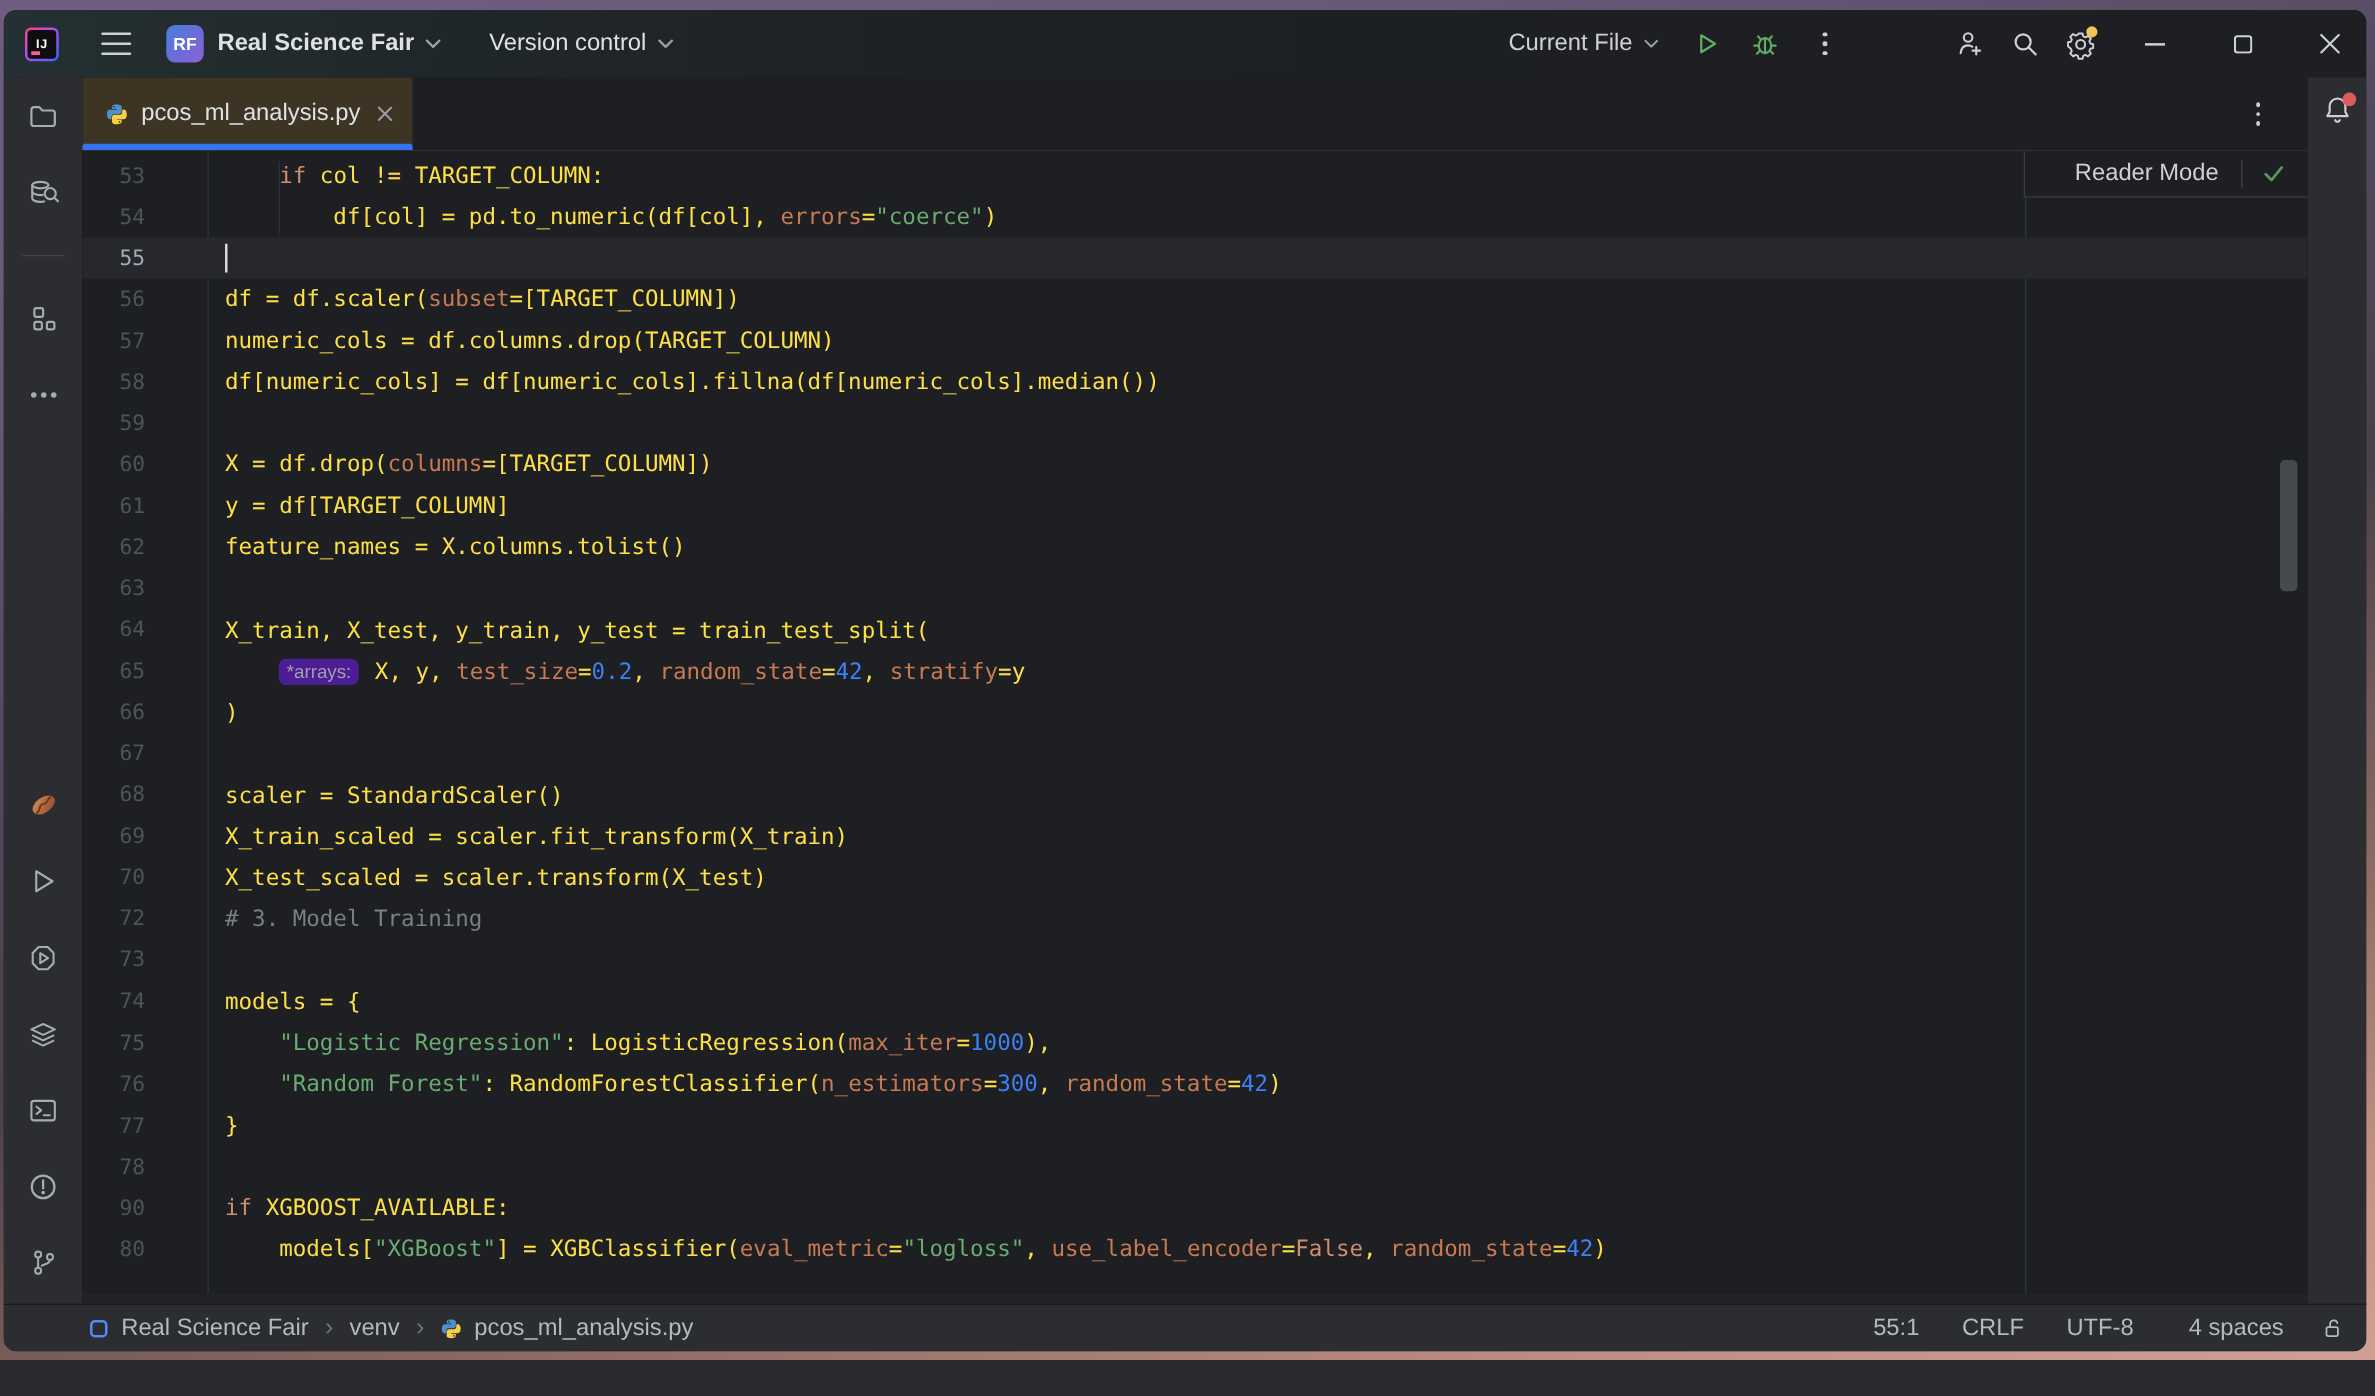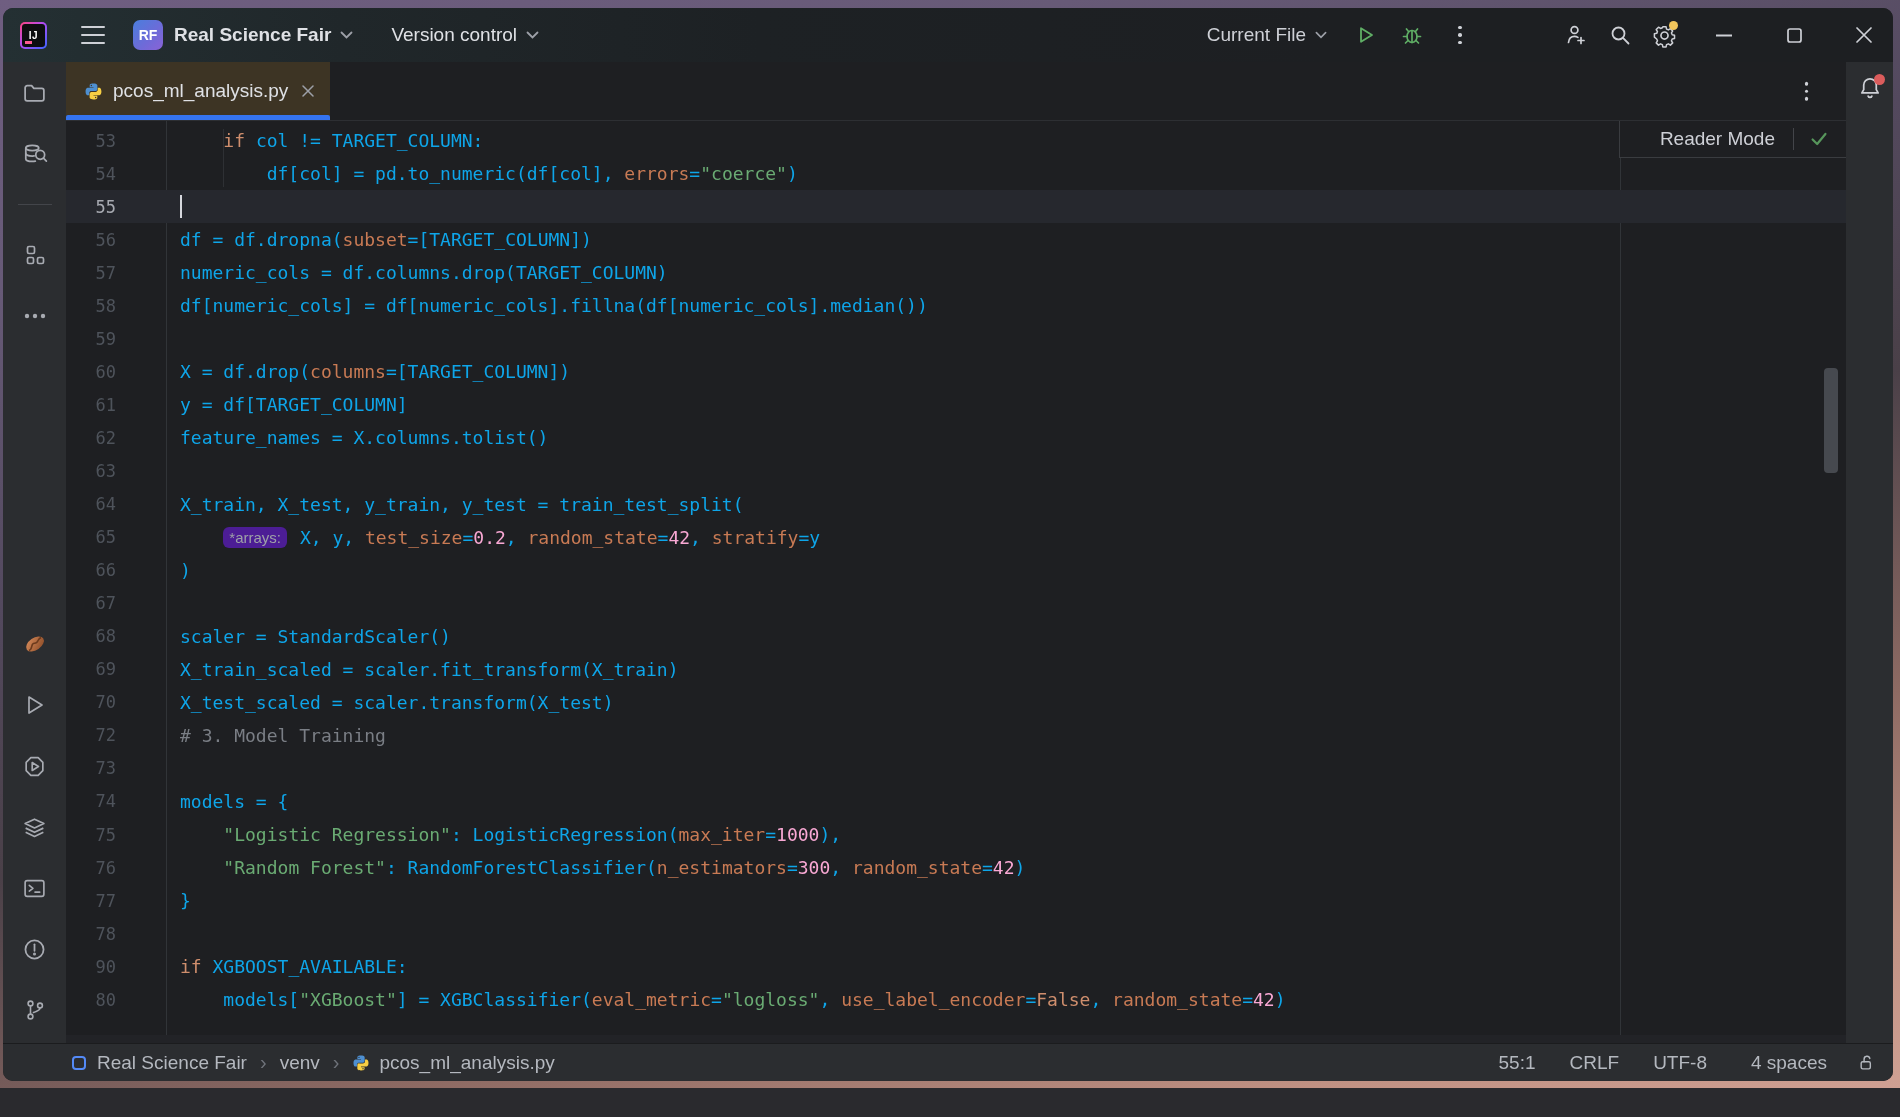--- a/index.html
+++ b/index.html
@@ -61,21 +61,21 @@
   .editor-bottom-fill { flex:1; background:#222327; }
   .gutter-border { position:absolute; left:100px; top:0; bottom:0; width:1px; background:#313438; }
   .margin-guide { position:absolute; left:1554px; top:37px; bottom:0; width:1px; background:#313438; }
   .indent-guide { position:absolute; left:157px; top:8px; height:58px; width:1px; background:#2e3034; }
   .code-rows { position:absolute; left:0; top:0; right:0; padding-top:3px; }
   .code-row { display:flex; align-items:center; height:33.05px; position:relative;}
   .code-row.current { background:#26282e; }
   .gutter-num { width:50px; flex:none; text-align:right; font-family:"DejaVu Sans Mono",monospace; font-size:17px; color:#4e535b; }
   .gutter-num.cur { color:#a7aab1; }
   .code-text { margin-left:64px; font-family:"DejaVu Sans Mono",monospace; font-size:18px; white-space:pre; color:#bcbec4; display:flex; align-items:center;}
-  .tok-p{color:#0ea5e9}.tok-k{color:#cf8e6d}.tok-a{color:#c87a54}.tok-s{color:#6aab73}.tok-n{color:#f9a8d4}.tok-c{color:#7a7e85}
+  .tok-p{color:#fde047}.tok-k{color:#cf8e6d}.tok-a{color:#c87a54}.tok-s{color:#6aab73}.tok-n{color:#3b82f6}.tok-c{color:#7a7e85}
   .tok-i { background:#4c1d95; color:#9ea1a8; font-size:15px; font-family:"Liberation Sans",sans-serif; border-radius:6px; padding:2px 6px; margin-right:2px;}
   .caret { display:inline-block; width:2px; height:23px; background:#d6d8dd; margin-right:-2px;}
   .reader-bar { position:absolute; top:0; left:1553px; right:0; height:37px; background:#1e1f22;
     border-left:1px solid #3a3c40; border-bottom:1px solid #3a3c40;
     display:flex; align-items:center; justify-content:flex-end; padding-right:16px; z-index:3;}
   .reader-label { font-size:19px; color:#ced0d6; cursor:pointer;}
   .reader-div { width:1px; height:22px; background:#43454a; margin:0 14px 0 18px;}
   .scroll-thumb { position:absolute; left:1758px; top:247px; width:14px; height:105px; background:#4e5157; border-radius:4px; opacity:.85; cursor:pointer;}
   
   .statusbar { height:38px; flex:none; background:#2b2d30; border-top:1px solid #1b1c1e;
@@ -317,21 +317,21 @@
                 <div class="code-row">
                   <span class="gutter-num">54</span>
                   <span class="code-text"><span class="tok-p">        df[col] = pd.to_numeric(df[col], </span><span class="tok-a">errors</span><span class="tok-p">=</span><span class="tok-s">"coerce"</span><span class="tok-p">)</span></span>
                 </div>
                 <div class="code-row current">
                   <span class="gutter-num cur">55</span>
                   <span class="code-text"><span class="caret"></span></span>
                 </div>
                 <div class="code-row">
                   <span class="gutter-num">56</span>
-                  <span class="code-text"><span class="tok-p">df = df.dropna(</span><span class="tok-a">subset</span><span class="tok-p">=[TARGET_COLUMN])</span></span>
+                  <span class="code-text"><span class="tok-p">df = df.scaler(</span><span class="tok-a">subset</span><span class="tok-p">=[TARGET_COLUMN])</span></span>
                 </div>
                 <div class="code-row">
                   <span class="gutter-num">57</span>
                   <span class="code-text"><span class="tok-p">numeric_cols = df.columns.drop(TARGET_COLUMN)</span></span>
                 </div>
                 <div class="code-row">
                   <span class="gutter-num">58</span>
                   <span class="code-text"><span class="tok-p">df[numeric_cols] = df[numeric_cols].fillna(df[numeric_cols].median())</span></span>
                 </div>
                 <div class="code-row">

